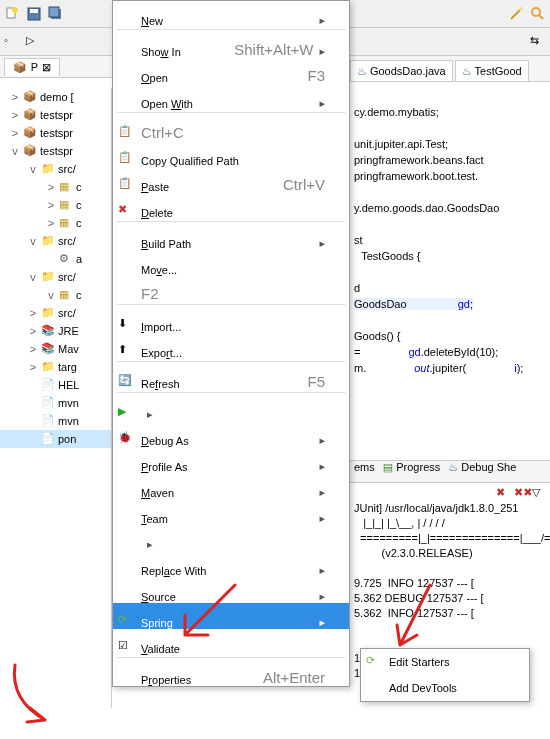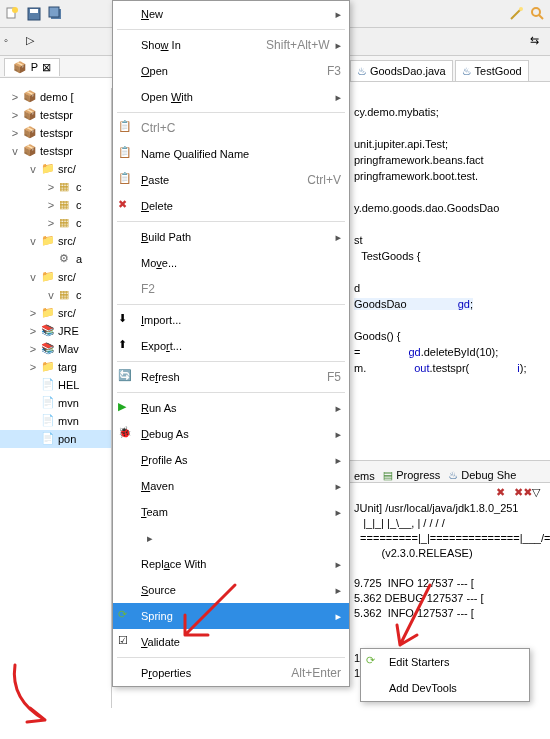--- a/index.html
+++ b/index.html
@@ -10,35 +10,35 @@
 .tab{padding:2px 8px;border:1px solid #ccc;border-bottom:none;background:#fff;display:flex;align-items:center;gap:4px;}
 .sidebar{position:absolute;left:0;top:88px;width:112px;height:620px;background:#fff;border-right:1px solid #ccc;overflow:hidden;}
 .tree-item{display:flex;align-items:center;gap:3px;padding:2px 2px 2px 6px;white-space:nowrap;}
 .tree-item.l1{padding-left:10px;}
 .tree-item.l2{padding-left:28px;}
 .tree-item.l3{padding-left:46px;}
 .tree-item.sel{background:#cce8ff;}
 .expander{width:10px;text-align:center;color:#666;}
 .fico{width:14px;height:14px;display:inline-block;}
 .ctxmenu{position:absolute;left:112px;top:0;width:238px;background:#fff;border:1px solid #999;box-shadow:2px 2px 6px rgba(0,0,0,0.25);z-index:10;}
-.mi{display:flex;align-items:center;height:26px;padding:0 8px 0 28px;position:relative;}
+.mi{display:flex;align-items:flex-end;height:26px;padding:0 24px 0 28px;position:relative;}
 .mi.sel{background:#2f8de4;color:#fff;}
 .mi .mico{position:absolute;left:5px;width:16px;height:16px;}
 .mi .label{flex:1;}
-.mi .sc{color:#888;font-size:12px;}
+.mi .sc{color:#888;font-size:15px;}
 .mi .arrow{color:#555;margin-left:6px;}
 .mi.sel .arrow{color:#fff;}
 .sep{height:1px;background:#ddd;margin:2px 4px;}
 .editor{position:absolute;left:350px;top:60px;right:0;height:400px;background:#fff;font-family:Consolas,monospace;font-size:12px;padding:4px;line-height:16px;white-space:pre;overflow:hidden;}
 .editor .fld{color:#0000c0;padding-left:48px;}
 .editor .hl{background:#e8f2fe;}
 .etabs{position:absolute;left:350px;top:60px;right:0;height:22px;display:flex;gap:2px;border-bottom:1px solid #ccc;background:#f5f5f5;}
 .etab{padding:2px 6px;border:1px solid #ccc;border-bottom:none;background:#fff;display:flex;gap:3px;align-items:center;}
 .bottom{position:absolute;left:350px;top:460px;right:0;height:260px;border-top:1px solid #ccc;}
-.btabs{height:22px;display:flex;align-items:flex-end;padding:0 4px;gap:8px;border-bottom:1px solid #ccc;background:#f5f5f5;}
+.btabs{height:22px;display:flex;align-items:flex-start;padding:0 4px;gap:8px;border-bottom:1px solid #ccc;background:#f5f5f5;}
 .console{padding:4px;font-family:Consolas,monospace;font-size:11px;line-height:14px;white-space:pre;overflow:hidden;}
 .submenu{position:absolute;left:360px;top:648px;width:170px;background:#fff;border:1px solid #999;box-shadow:2px 2px 6px rgba(0,0,0,0.25);z-index:11;}
 .smi{display:flex;align-items:center;height:26px;padding:0 8px 0 28px;position:relative;}
 .smi .mico{position:absolute;left:5px;width:16px;height:16px;}
 .annot{position:absolute;pointer-events:none;z-index:20;}
 svg.ico-svg{width:16px;height:16px;}
 u{text-decoration:underline;}
 .btools{position:absolute;right:4px;top:486px;display:flex;gap:4px;}
 .btools .ti{width:14px;height:14px;}
 </style>
@@ -207,21 +207,21 @@
 <span>y.demo.goods.dao.GoodsDao</span>
 <span></span>
 <span>st</span>
  <span>TestGoods {</span>
 <span></span>
 <span>d</span>
 <span class="hl"><span>GoodsDao </span><span class="fld">gd</span><span>;</span></span>
 <span></span>
 <span>Goods() {</span>
 <span>=</span><span class="fld">gd</span><span>.deleteById(10);</span>
-<span>m.</span><span class="fld" style="">out</span><span>.testspr(</span><span class="fld">i</span><span>);</span>
+<span>m.</span><span class="fld" style="font-style:italic">out</span><span>.jupiter(</span><span class="fld">i</span><span>);</span>
 </div>
 
 <div class="bottom">
   <div class="btabs">
     <span>ems</span>
     <span><span style="color:#4a8c3a">▤</span> <span>Progress</span></span>
     <span><span style="color:#3a6a9c">♨</span> <span>Debug She</span></span>
   </div>
   <div class="console">
 <span>JUnit] /usr/local/java/jdk1.8.0_251</span>
@@ -264,21 +264,21 @@
       <span class="label">Open <u>W</u>ith</span>
       <span class="arrow">▸</span>
     </div>
     <div class="sep"></div>
     <div class="mi">
       <span class="mico">📋</span>
       <span class="sc">Ctrl+C</span>
     </div>
     <div class="mi">
       <span class="mico">📋</span>
-      <span class="label">Name Qualified Name</span>
+      <span class="label">Copy Qualified Path</span>
     </div>
     <div class="mi">
       <span class="mico">📋</span>
       <span class="label"><u>P</u>aste</span>
       <span class="sc">Ctrl+V</span>
     </div>
     <div class="mi">
       <span class="mico"><span style="color:#c33">✖</span></span>
       <span class="label"><u>D</u>elete</span>
     </div>
@@ -304,21 +304,20 @@
     </div>
     <div class="sep"></div>
     <div class="mi">
       <span class="mico">🔄</span>
       <span class="label">Re<u>f</u>resh</span>
       <span class="sc">F5</span>
     </div>
     <div class="sep"></div>
     <div class="mi">
       <span class="mico"><span style="color:#2a2">▶</span></span>
-      <span class="label"><u>R</u>un As</span>
       <span class="arrow">▸</span>
     </div>
     <div class="mi">
       <span class="mico"><span style="color:#3a7a3a">🐞</span></span>
       <span class="label"><u>D</u>ebug As</span>
       <span class="arrow">▸</span>
     </div>
     <div class="mi">
       <span class="label"><u>P</u>rofile As</span>
       <span class="arrow">▸</span>

